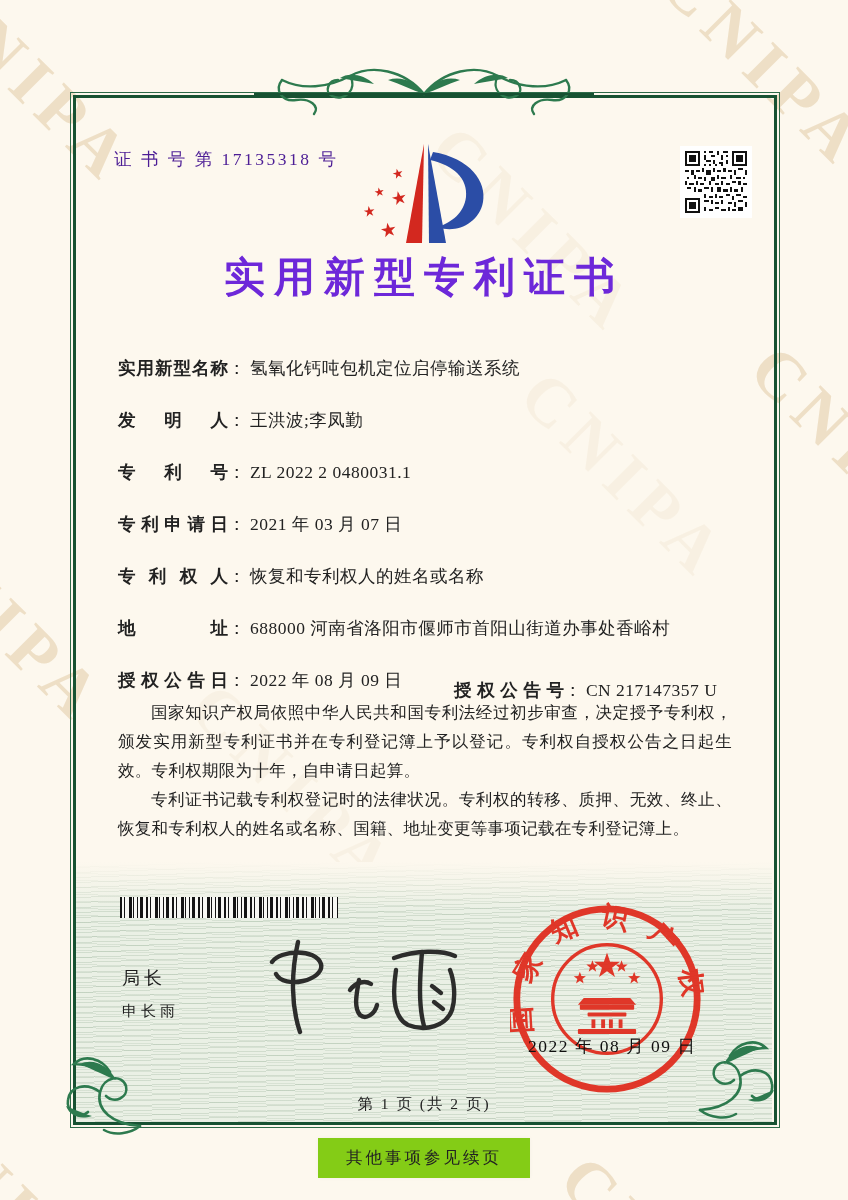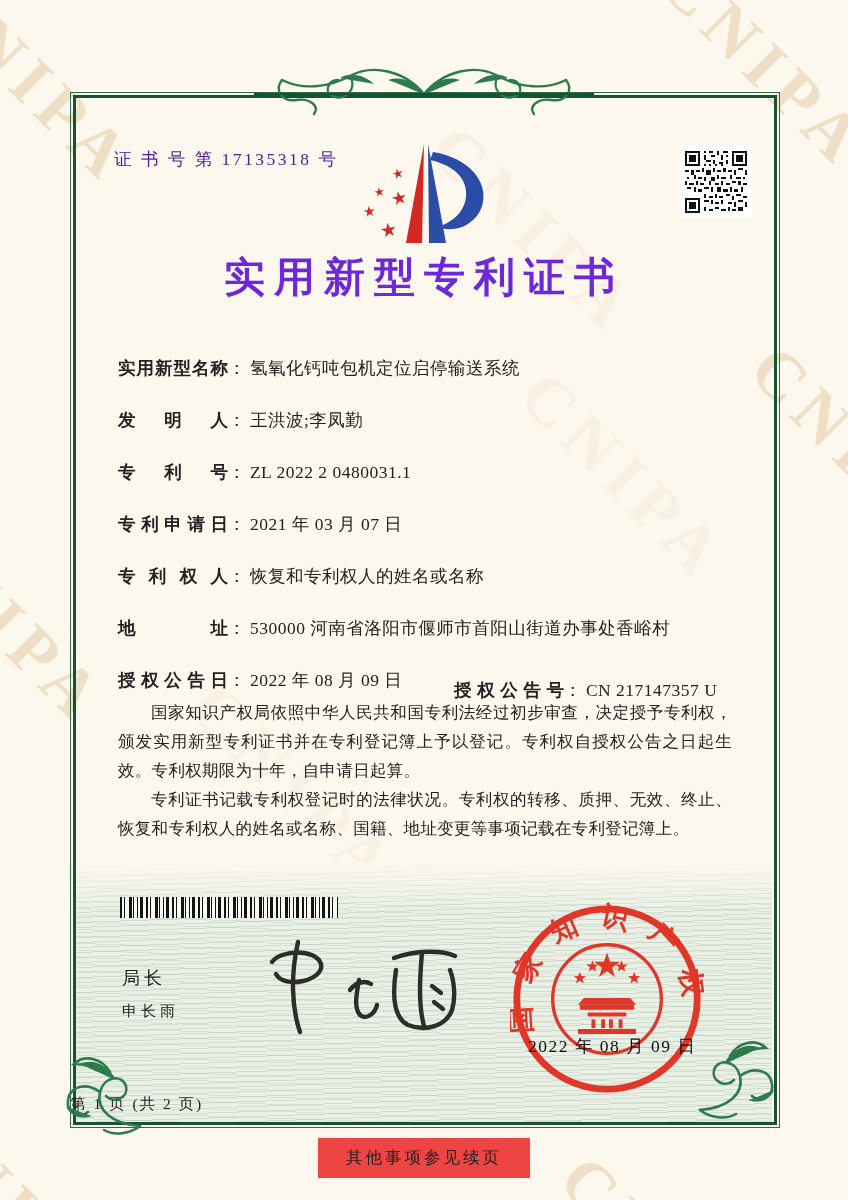--- a/index.html
+++ b/index.html
@@ -59,23 +59,23 @@
       #141414 0 2px,#f8f8f4 2px 4px,#141414 4px 5px,#f8f8f4 5px 9px,
       #141414 9px 12px,#f8f8f4 12px 13px,#141414 13px 14px,#f8f8f4 14px 17px,
       #141414 17px 18px,#f8f8f4 18px 20px,#141414 20px 23px,#f8f8f4 23px 26px);}
   .director-title{position:absolute;left:122px;top:966px;z-index:3;font-size:18px;letter-spacing:4px;}
   .director-name{position:absolute;left:122px;top:1002px;z-index:3;font-size:15px;letter-spacing:4px;}
   .signature{position:absolute;left:246px;top:928px;z-index:4;}
   .seal{position:absolute;left:510px;top:902px;z-index:3;}
   .seal-date{position:absolute;left:528px;top:1034px;z-index:4;
     font-size:17.5px;letter-spacing:1.5px;color:#101010;}
   .page-info{position:absolute;left:70px;top:1094px;width:708px;z-index:3;
-    text-align:left;font-size:15.5px;letter-spacing:2px;color:#222;}
+    text-align:center;font-size:15.5px;letter-spacing:2px;color:#222;}
   .footer-note{position:absolute;left:50%;top:1138px;transform:translateX(-50%);z-index:3;
-    background:#ef4444;padding:9px 28px;font-size:16.5px;letter-spacing:3px;color:#222;
+    background:#84cc16;padding:9px 28px;font-size:16.5px;letter-spacing:3px;color:#222;
     box-shadow:0 0 4px rgba(0,0,0,.04);}
   
   .flourish-top{position:absolute;left:254px;top:54px;z-index:4;}
   .flourish-bl{position:absolute;left:56px;top:1046px;z-index:4;}
   .flourish-br{position:absolute;left:694px;top:1030px;z-index:4;}
 </style>
 </head>
 <body>
 
 <span class="wm" style="left:-34px;top:-40px;">CNIPA</span>
@@ -267,21 +267,21 @@
   <div class="frow">
     <span class="flabel">专利申请日</span><span class="fcolon">：</span>
     <span class="fvalue">2021 年 03 月 07 日</span>
   </div>
   <div class="frow">
     <span class="flabel">专利权人</span><span class="fcolon">：</span>
     <span class="fvalue">恢复和专利权人的姓名或名称</span>
   </div>
   <div class="frow">
     <span class="flabel">地址</span><span class="fcolon">：</span>
-    <span class="fvalue">530000 河南省洛阳市偃师市首阳山街道办事处香峪村</span>
+    <span class="fvalue">688000 河南省洛阳市偃师市首阳山街道办事处香峪村</span>
   </div>
   <div class="frow">
     <span class="flabel">授权公告日</span><span class="fcolon">：</span>
     <span class="fvalue">2022 年 08 月 09 日</span>
     <span class="pair2">
       <span class="flabel">授权公告号</span><span class="fcolon">：</span>
       <span class="fvalue">CN 217147357 U</span>
     </span>
   </div>
 </div>

